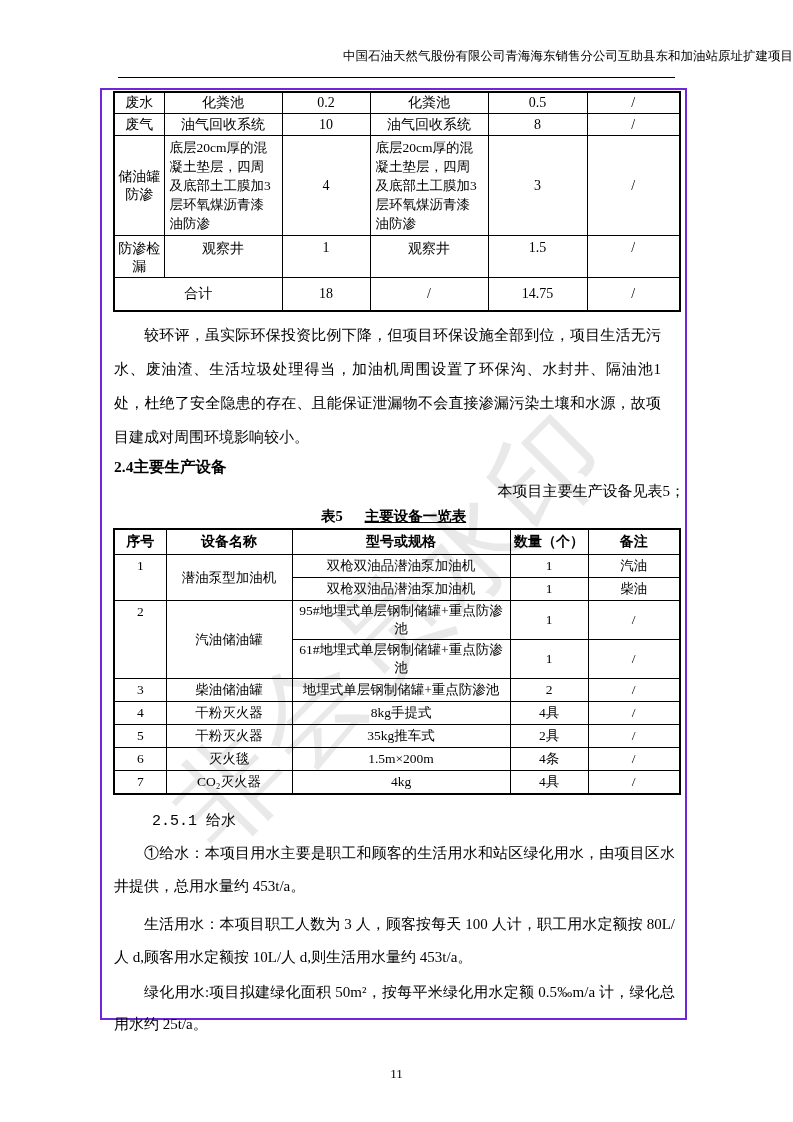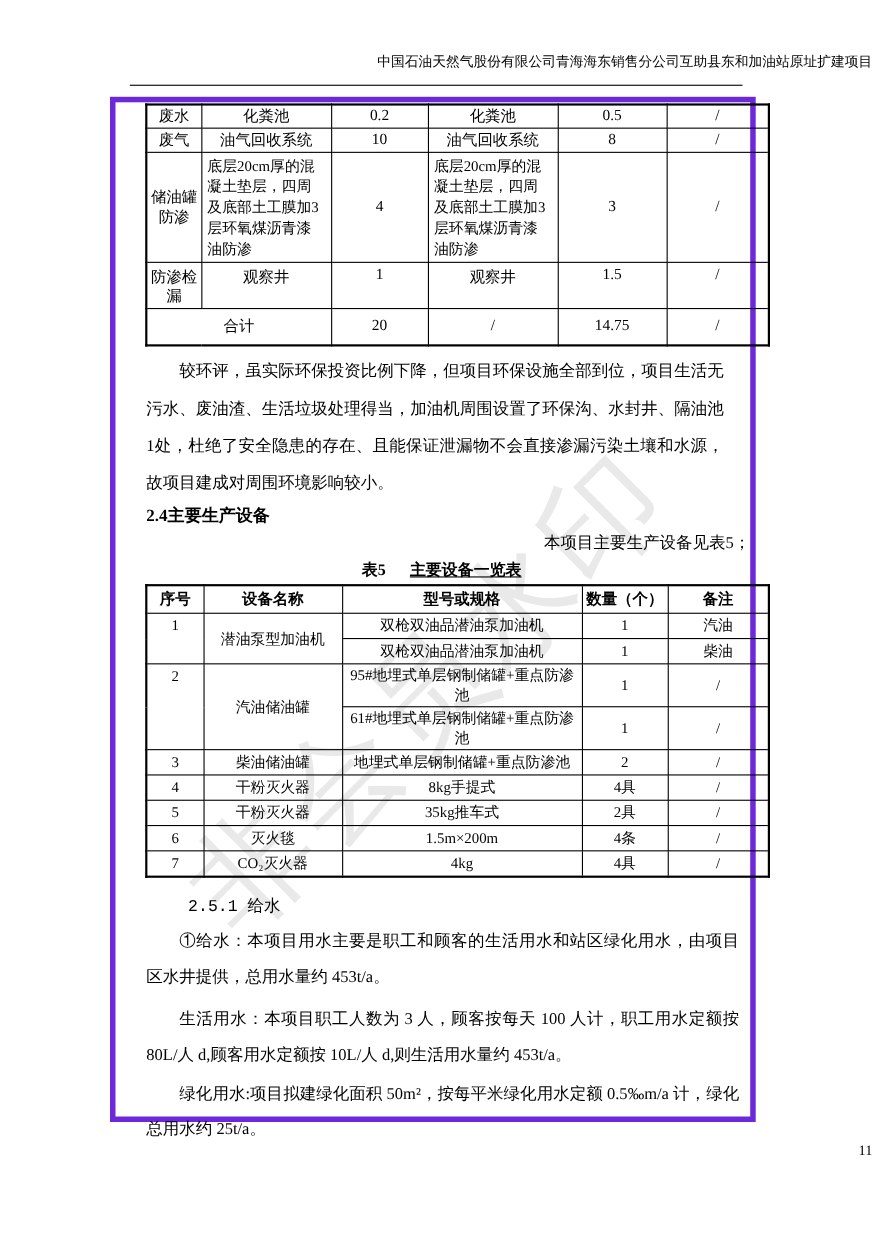--- a/index.html
+++ b/index.html
@@ -16,21 +16,21 @@
   .header-title{
     position:absolute;top:48px;left:0;width:100%;
     text-align:right;font-size:12.5px;z-index:2;
   }
   .header-rule{
     position:absolute;top:77px;left:118px;width:557px;height:1px;background:#000;z-index:2;
   }
 
   .content-frame{
     position:absolute;left:100px;top:88px;width:587px;height:932px;
-    border:5px solid #6d28d9;z-index:1;box-sizing:border-box;padding-left:16px;
+    border:2px solid #6d28d9;z-index:1;box-sizing:border-box;
   }
 
   table{border-collapse:collapse;background:transparent;}
   td,th{border:1px solid #000;padding:1px 2px;text-align:center;vertical-align:middle;}
 
   .env-table{
     margin:1px 8px 0 11px;width:566px;table-layout:fixed;
     border:2px solid #000;font-size:14px;
   }
   .env-table col.c1{width:50px}.env-table col.c2{width:118px}
@@ -65,22 +65,22 @@
 
   .h25{font-size:15.5px;font-weight:bold;margin:6px 0 0 12px;line-height:22px;}
   .sub251{font-size:15px;margin:16px 0 0 50px;line-height:21px;font-family:Liberation Mono, monospace;}
   .para2{
     font-size:15px;line-height:33px;text-align:justify;
     margin:5px 10px 0 12px;text-indent:2em;
   }
   .para2.last{line-height:32px;margin-top:2px;}
 
   .page-number{
-    position:absolute;top:1038px;left:0;width:100%;
-    text-align:right;font-size:13px;z-index:2;
+    position:absolute;top:1066px;left:0;width:100%;
+    text-align:center;font-size:13px;z-index:2;
   }
 </style>
 </head>
 <body>
 
 <div class="watermark">非会员水印</div>
 
 <div class="header-title">中国石油天然气股份有限公司青海海东销售分公司互助县东和加油站原址扩建项目</div>
 <div class="header-rule"></div>
 
@@ -123,21 +123,21 @@
     <tr class="vtop" style="height:40px">
       <td>防渗检漏</td>
       <td>观察井</td>
       <td>1</td>
       <td>观察井</td>
       <td>1.5</td>
       <td>/</td>
     </tr>
     <tr class="total">
       <td colspan="2">合计</td>
-      <td>20</td>
+      <td>18</td>
       <td>/</td>
       <td>14.75</td>
       <td>/</td>
     </tr>
   </tbody>
     </table>
 
   <div class="para">较环评，虽实际环保投资比例下降，但项目环保设施全部到位，项目生活无污水、废油渣、生活垃圾处理得当，加油机周围设置了环保沟、水封井、隔油池1处，杜绝了安全隐患的存在、且能保证泄漏物不会直接渗漏污染土壤和水源，故项目建成对周围环境影响较小。</div>
 
   <div class="h-bold">2.4主要生产设备</div>

